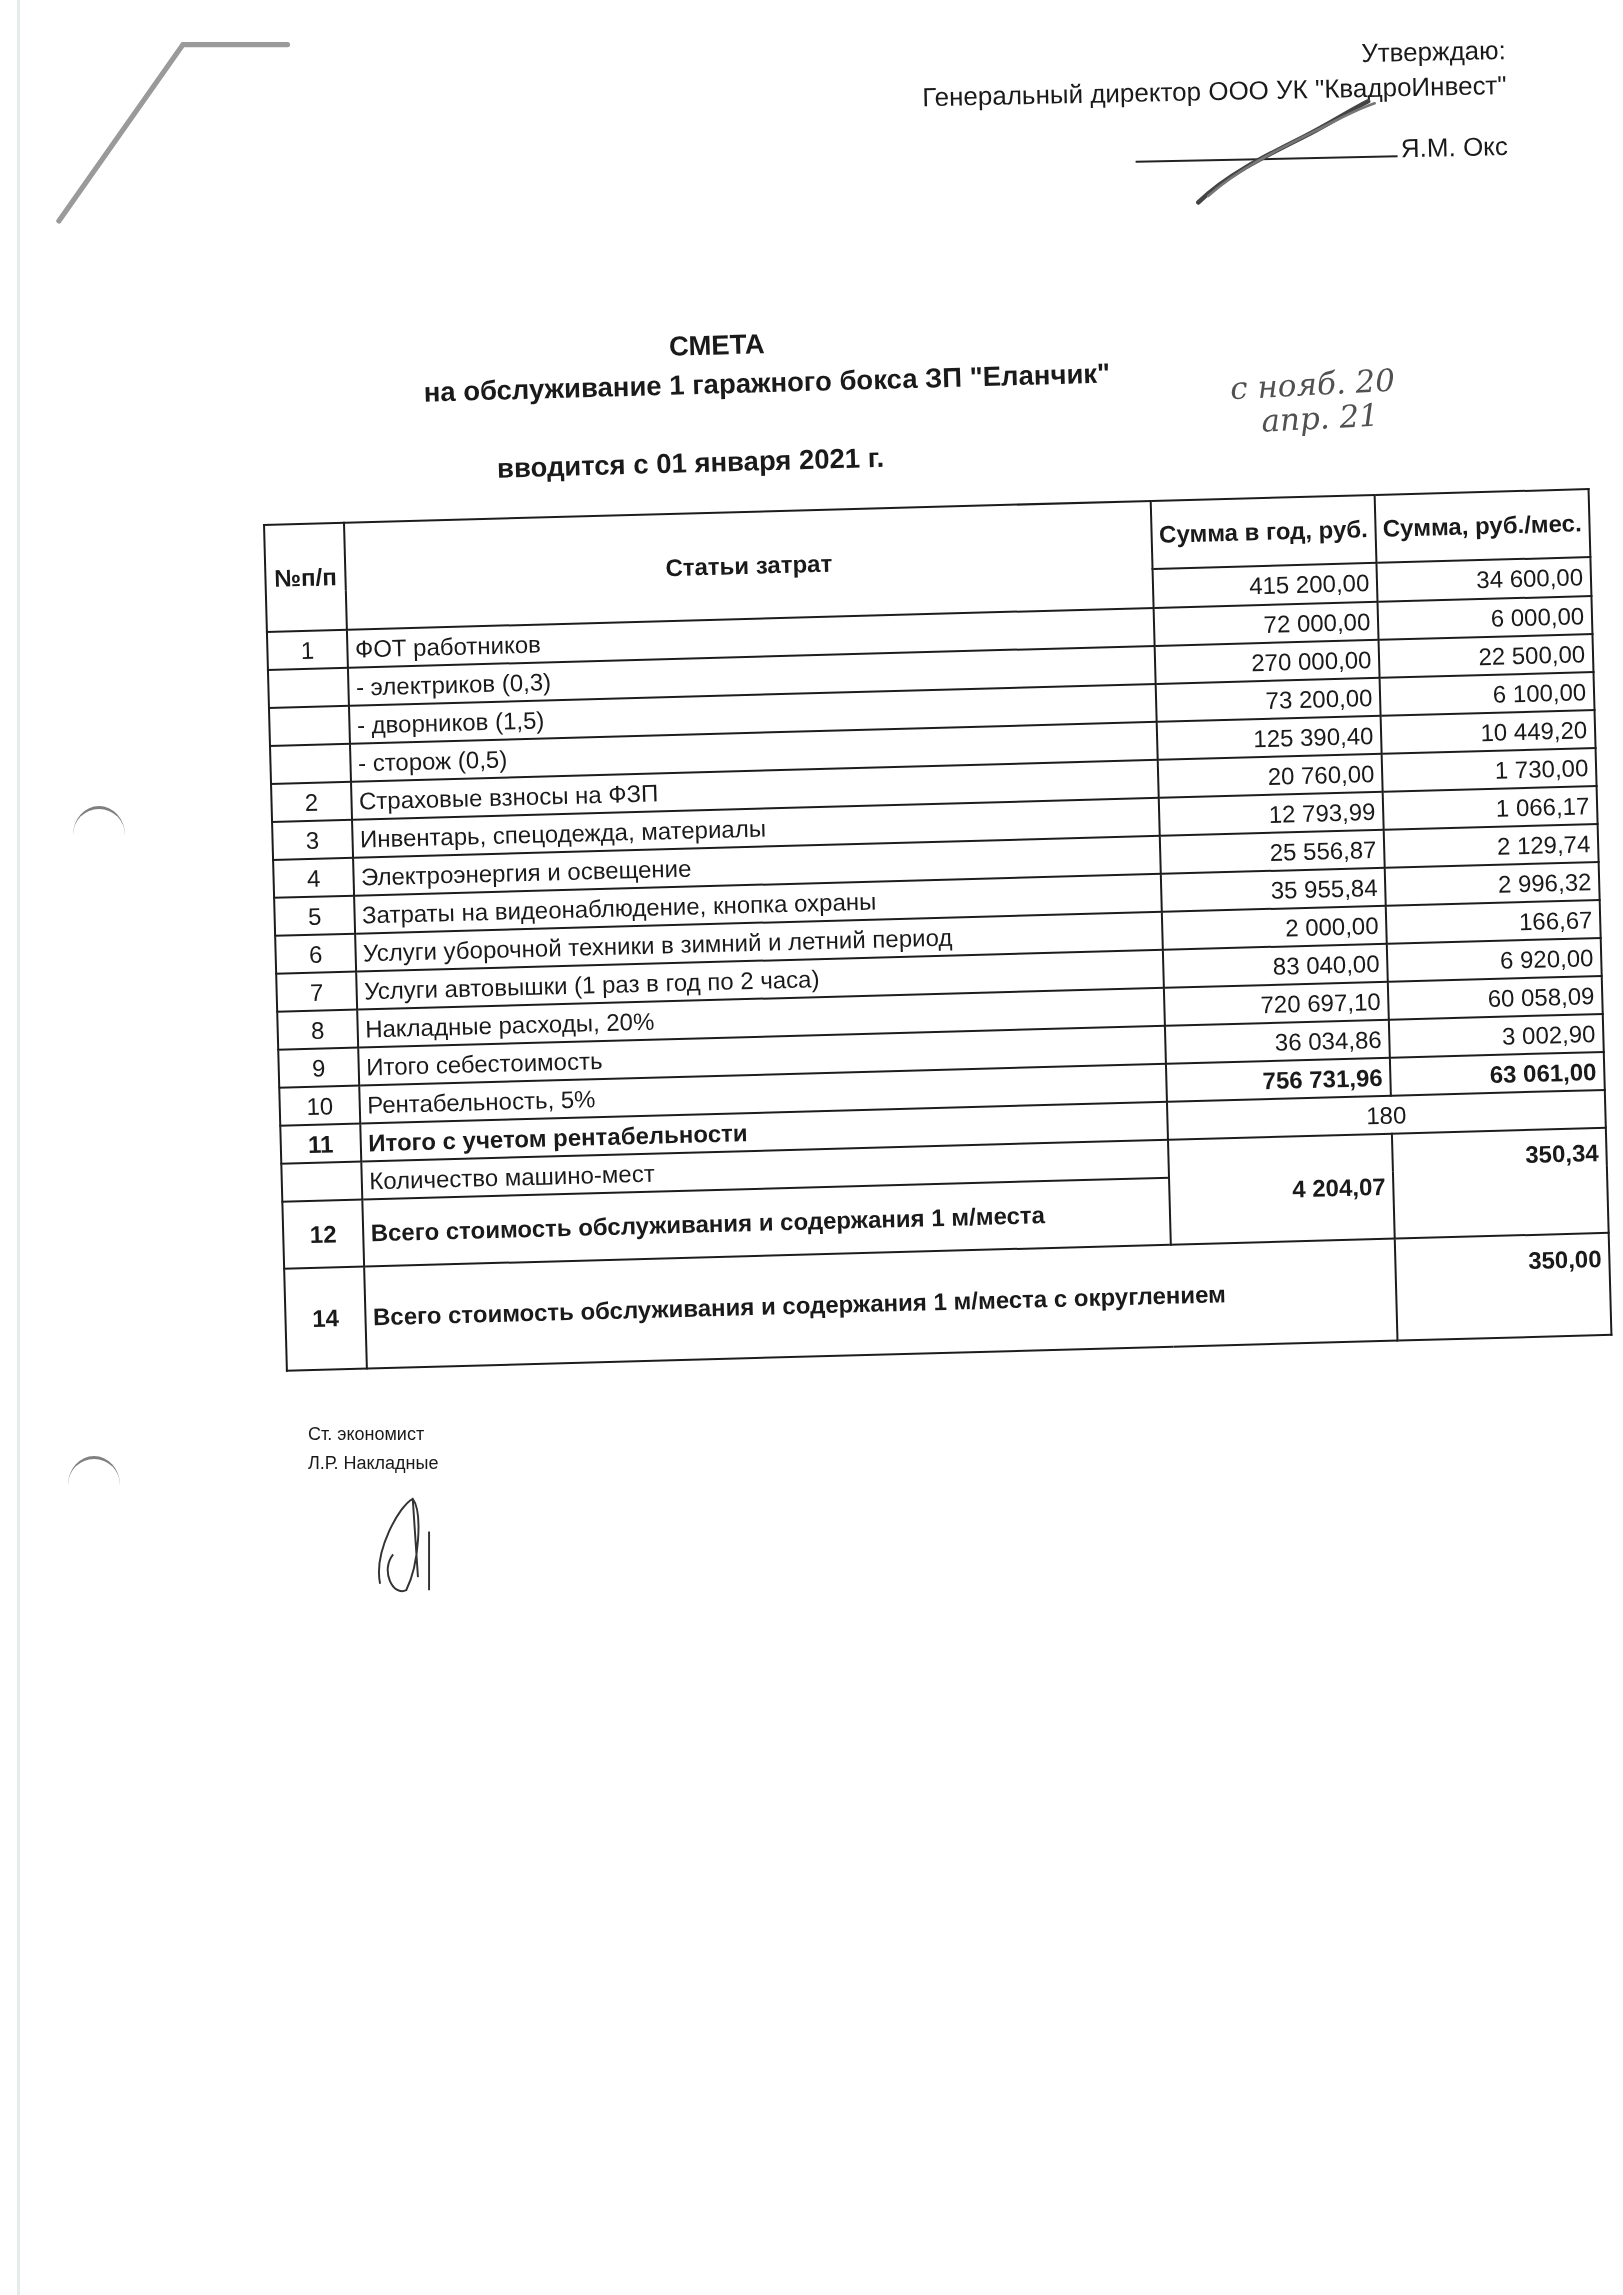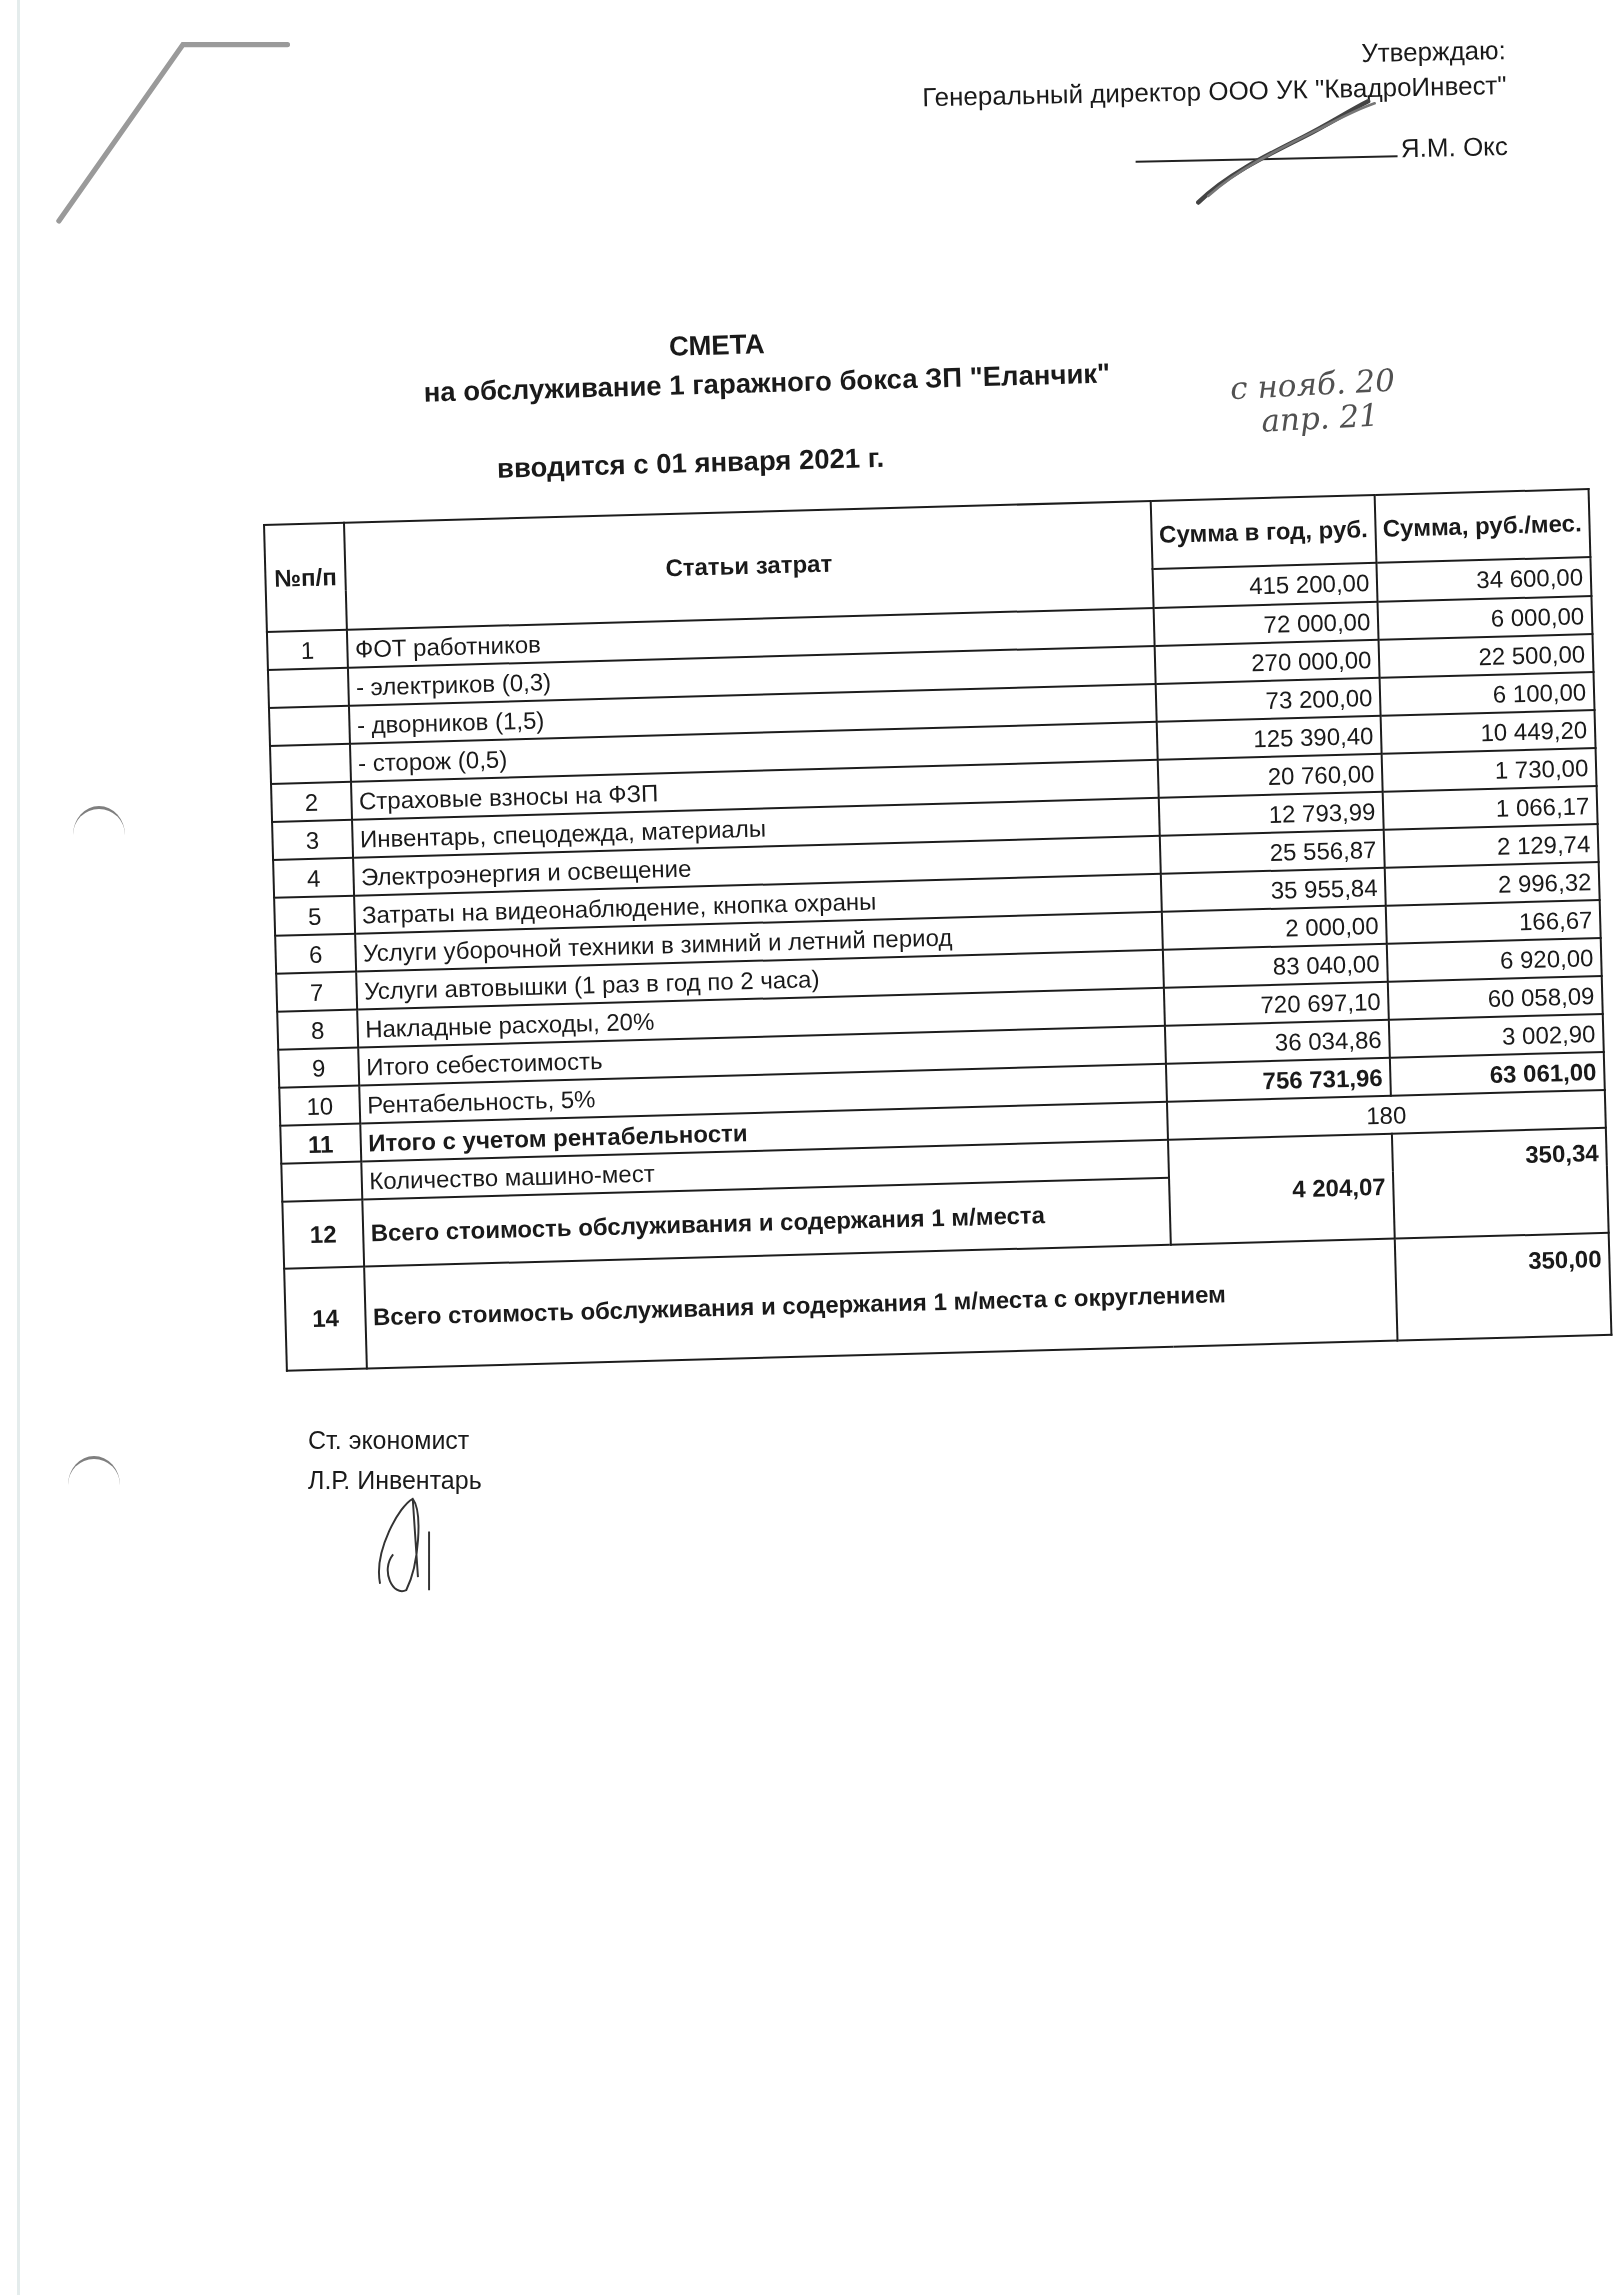--- a/index.html
+++ b/index.html
@@ -31,21 +31,21 @@
   td.c-month { width: 160px; text-align: right; }
   tr.head td { height: 65px; font-weight: bold; }
   tr.head td.c-name { text-align: center; }
   tr.head td.c-year, tr.head td.c-month { text-align: center; line-height: 27.5px; }
   .bold { font-weight: bold; }
   tr.tall td { height: 65px; }
   tr.last td { height: 92px; }
   tr.last td.c-month { vertical-align: top; padding-top: 7.9px; }
   td.span-center { text-align: center; }
 
-  .signer { position: absolute; left: 308px; top: 1420px; font-size: 25px; line-height: 1.6; }
+  .signer { position: absolute; left: 308px; top: 1420px; font-size: 18px; line-height: 1.6; }
   .signer-sig { position: absolute; left: 367px; top: 1492px; width: 98px; height: 105px; }
 </style>
 </head>
 <body>
 
 <div class="scan-edge"></div>
 <svg class="corner-fold" viewBox="0 0 420 320">
   <path d="M10 300 L200 30 L360 30" fill="none" stroke="#9a9a9a" stroke-width="8" stroke-linecap="round"></path>
 </svg>
 <div class="punch-hole" style="left:73px; top:806px;"></div>
@@ -182,18 +182,18 @@
           <td class="c-num bold">14</td>
           <td class="c-name bold" colspan="2">Всего стоимость обслуживания и содержания 1 м/места с округлением</td>
           <td class="c-month bold">350,00</td>
         </tr>
       </tbody>
   </table>
 </div>
 
 <div class="signer">
   <div>Ст. экономист</div>
-  <div>Л.Р. Инвентарь</div>
+  <div>Л.Р. Накладные</div>
 </div>
 <svg class="signer-sig" viewBox="0 0 150 160">
   <path d="M20 140 C10 90 50 20 70 10 C85 30 80 110 60 150 C40 160 20 120 40 95 M70 10 L78 130 M95 60 L95 150" fill="none" stroke="#333" stroke-width="3"></path>
 </svg>
 
 
 </body></html>

